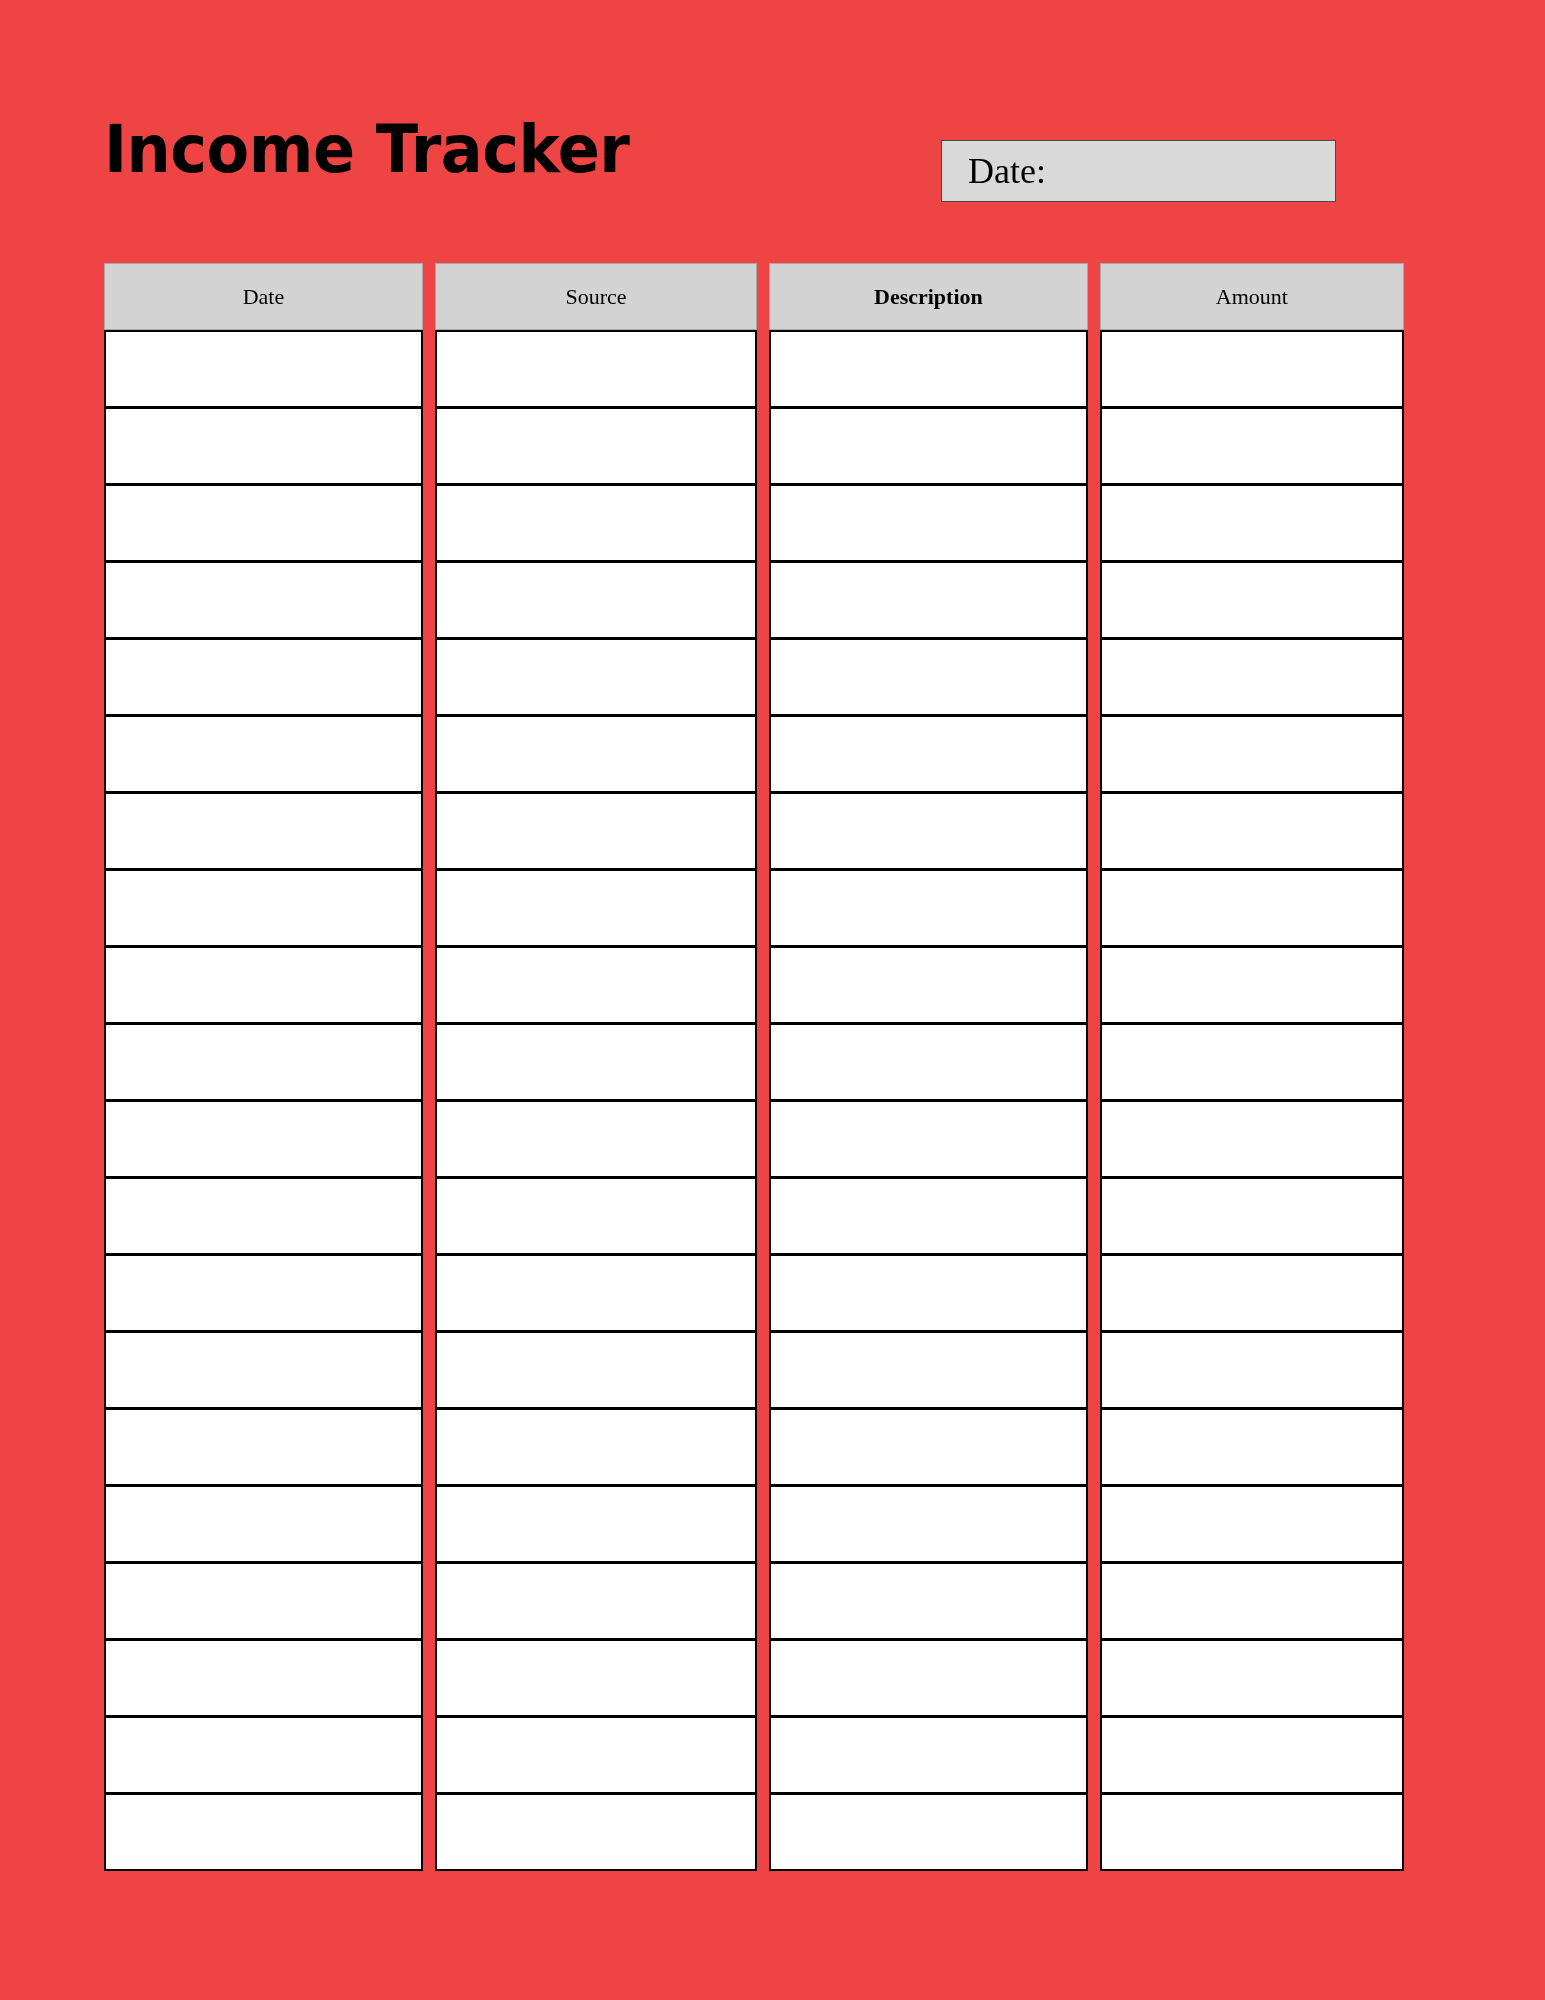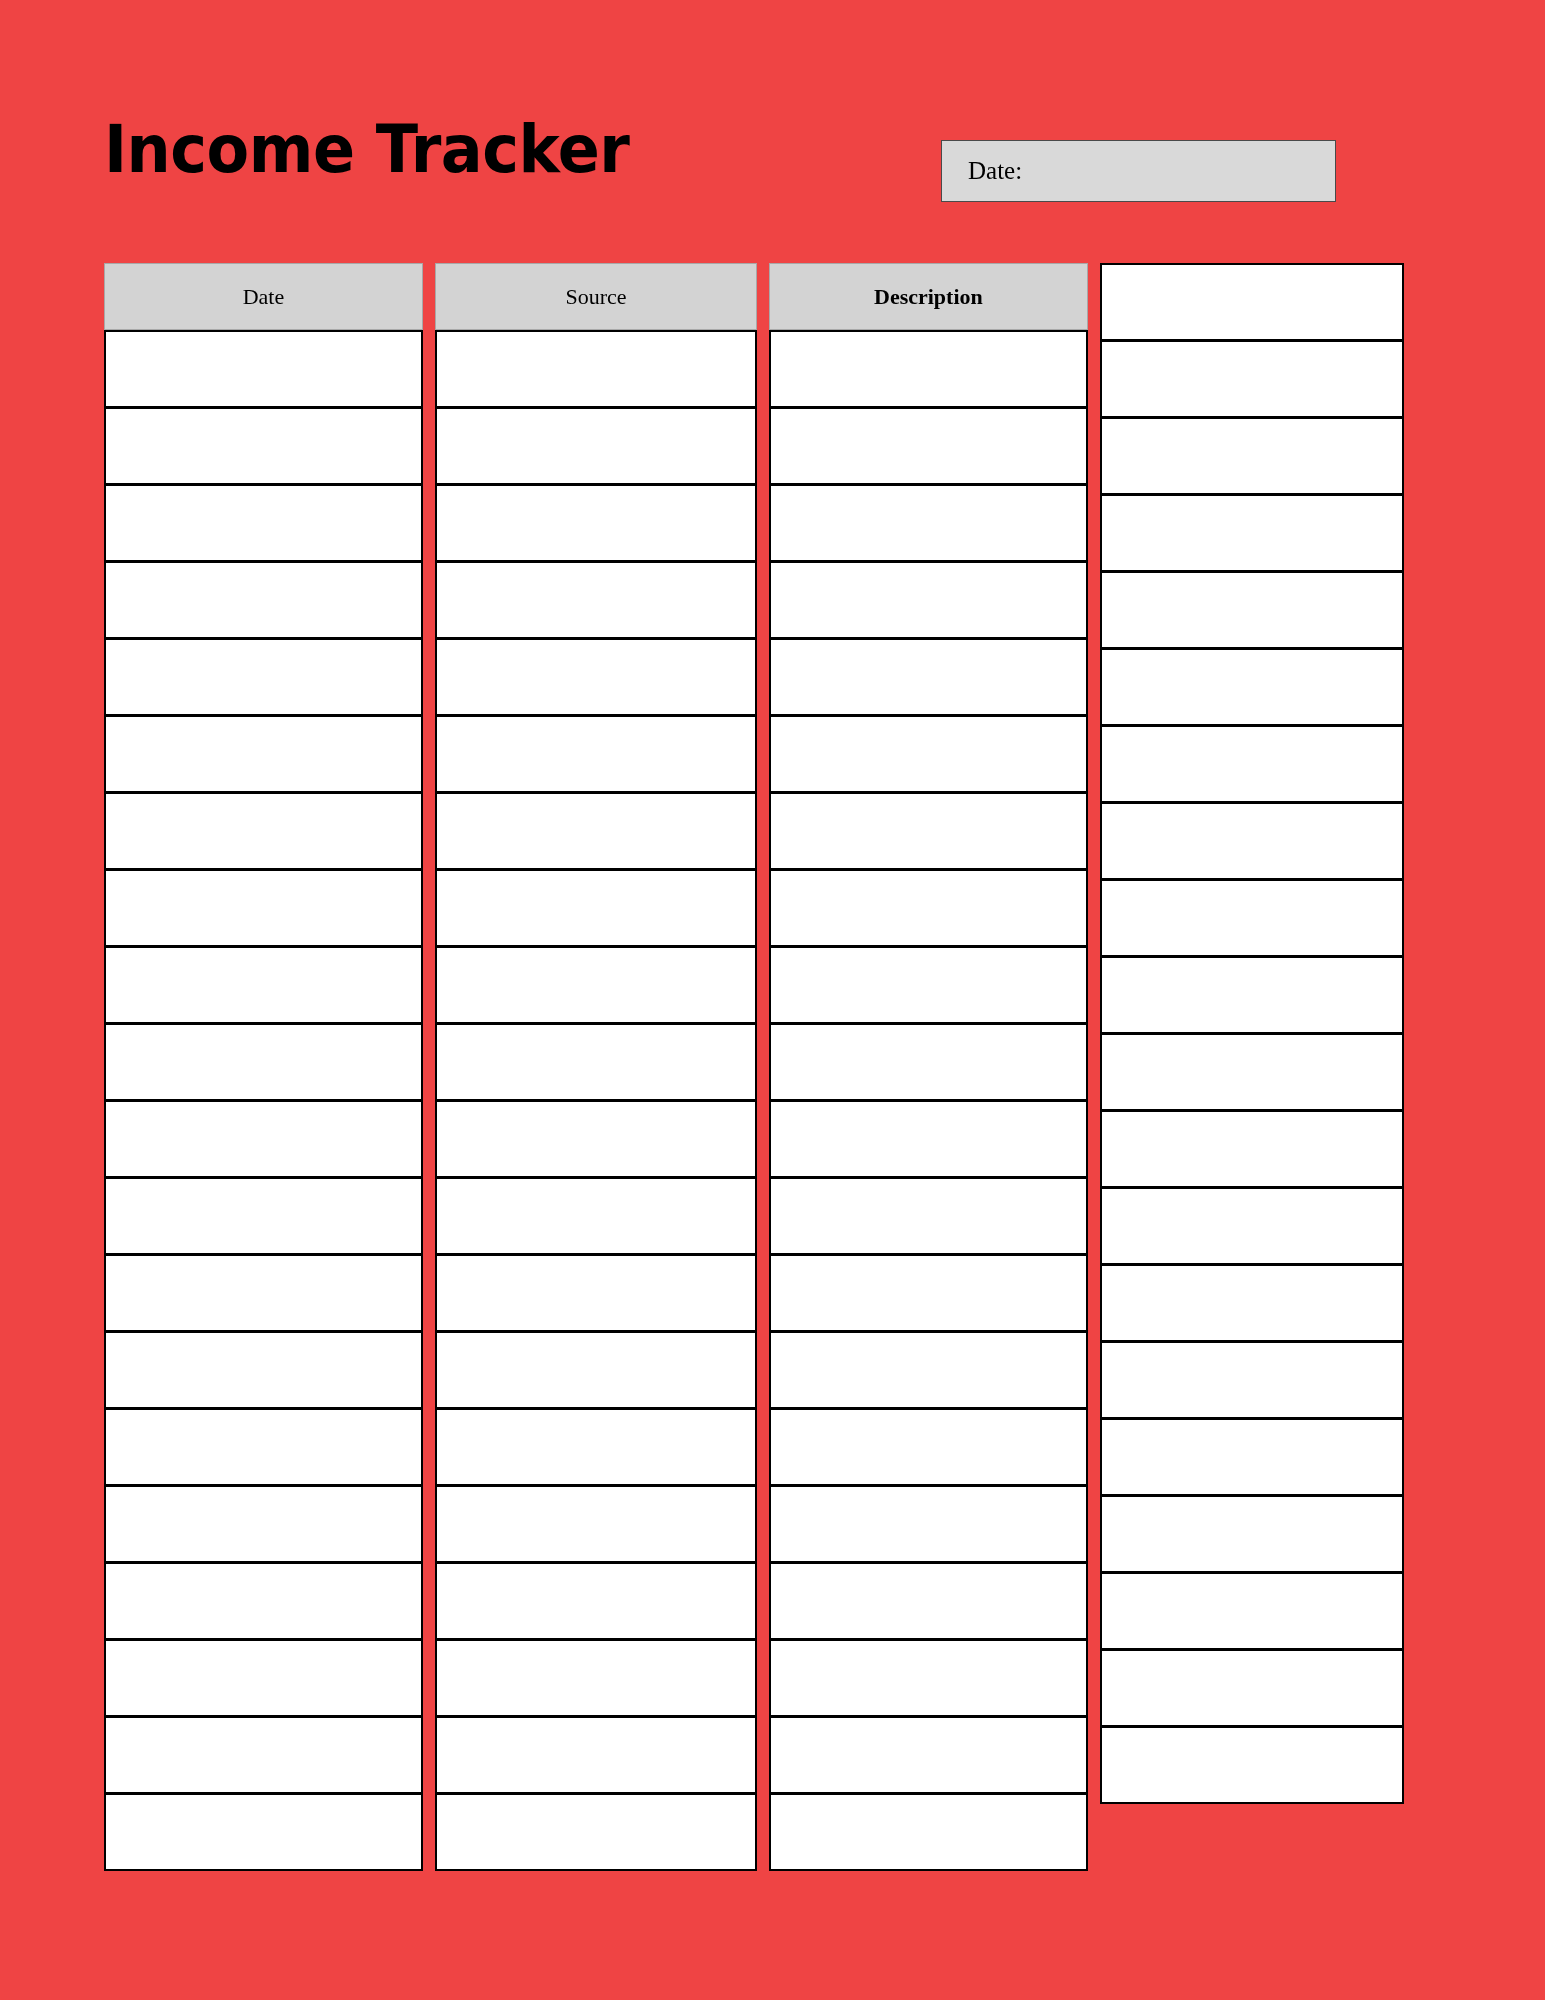--- a/index.html
+++ b/index.html
@@ -55,21 +55,21 @@
     width: 395px;
     height: 62px;
     background: #d9d9d9;
     border: 1.5px solid #4a4a4a;
     display: flex;
     align-items: center;
   }
 
   .date-box-label {
     font-family: "Liberation Serif", "DejaVu Serif", serif;
-    font-size: 25px;
+    font-size: 36px;
     color: #000000;
     padding-left: 26px;
     white-space: nowrap;
   }
 
   
   .table {
     position: absolute;
     left: 104px;
     top: 263px;
@@ -199,20 +199,21 @@
           <div class="body-cell"></div>
           <div class="body-cell"></div>
           <div class="body-cell"></div>
           <div class="body-cell"></div>
           <div class="body-cell"></div>
           <div class="body-cell"></div>
         </div>
     </div>
 
     <div class="col col-amount">
+      <div class="head-cell">Amount</div>
       <div class="col-body">
           <div class="body-cell"></div>
           <div class="body-cell"></div>
           <div class="body-cell"></div>
           <div class="body-cell"></div>
           <div class="body-cell"></div>
           <div class="body-cell"></div>
           <div class="body-cell"></div>
           <div class="body-cell"></div>
           <div class="body-cell"></div>

